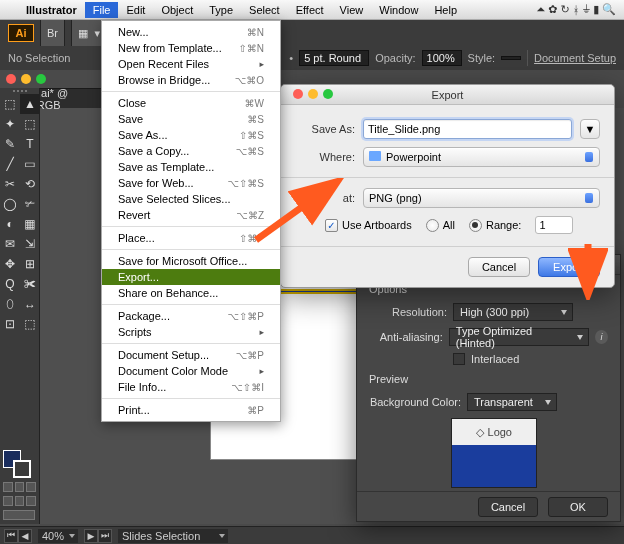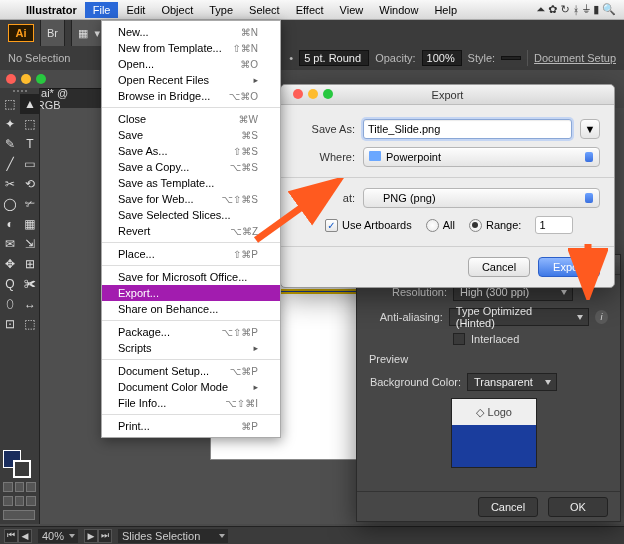--- a/index.html
+++ b/index.html
@@ -49,22 +49,22 @@
 
 
 .statusbar{position:absolute;left:0;right:0;bottom:0;height:18px;background:#3b3b3b;border-top:1px solid #222;display:flex;align-items:center;padding:0 4px;gap:6px;color:#ccc;font-size:10px;z-index:3;}
 .statusbar .dd{background:#2a2a2a;padding:1px 14px 1px 4px;position:relative;}
 .statusbar .dd::after{content:"";position:absolute;right:3px;top:5px;border-left:3px solid transparent;border-right:3px solid transparent;border-top:4px solid #aaa;}
 .statusbar .nav{display:flex;gap:0;}
 .statusbar .nav div{width:14px;height:14px;background:#2a2a2a;border:1px solid #555;display:flex;align-items:center;justify-content:center;font-size:9px;}
 
 
 .menu{position:absolute;left:101px;top:20px;width:180px;background:#fff;border:1px solid #aaa;box-shadow:1px 3px 12px rgba(0,0,0,.4);z-index:40;padding:3px 0;}
-.menu .row{display:flex;align-items:center;padding:2px 22px 2px 16px;color:#000;white-space:nowrap;}
-.menu .row.hi{background:#a21caf;color:#fff;align-items:center;}
+.menu .row{display:flex;align-items:center;padding:2px 16px 2px 16px;color:#000;white-space:nowrap;}
+.menu .row.hi{background:#4d7c0f;color:#fff;align-items:center;}
 .menu .row .lbl{flex:1;}
 .menu .row .sc{color:#7a7a7a;font-size:10px;}
 .menu hr{border:none;border-top:1px solid #ddd;margin:3px 0;}
 .menu .sub::after{content:"▸";font-size:9px;color:#555;margin-left:4px;}
 
 
 .export-dlg{position:absolute;left:280px;top:84px;width:335px;background:#ededed;border:1px solid #9a9a9a;border-radius:5px;box-shadow:0 8px 30px rgba(0,0,0,.45);z-index:35;}
 .export-dlg .titlebar{height:20px;background:linear-gradient(#f3f3f3,#d9d9d9);border-bottom:1px solid #bdbdbd;border-radius:5px 5px 0 0;display:flex;align-items:center;justify-content:center;position:relative;font-size:11px;color:#333;}
 .export-dlg .titlebar .traffic{position:absolute;left:6px;top:4px;}
 .export-dlg .body{padding:14px 14px 10px;}
@@ -232,24 +232,20 @@
 
 <div class="menu" id="fileMenu">
     <div class="row">
       <span class="lbl">New...</span>
       <span class="sc">⌘N</span>
     </div>
     <div class="row">
       <span class="lbl">New from Template...</span>
       <span class="sc">⇧⌘N</span>
     </div>
-    <div class="row">
-      <span class="lbl">Open...</span>
-      <span class="sc">⌘O</span>
-    </div>
     <div class="row sub">
       <span class="lbl">Open Recent Files</span>
     </div>
     <div class="row">
       <span class="lbl">Browse in Bridge...</span>
       <span class="sc">⌥⌘O</span>
     </div>
     <hr>
     <div class="row">
       <span class="lbl">Close</span>
@@ -341,21 +337,21 @@
     <div class="frow">
       <span class="lab">Where:</span>
       <div class="mac-select">
           <div class="folder"></div>
           <span>Powerpoint</span>
         </div>
     </div>
     <hr>
     <div class="frow">
       <span class="lab">at:</span>
-      <div class="mac-select" style="padding-left:19px">
+      <div class="mac-select" style="padding-left:5px">
           <span>PNG (png)</span>
         </div>
     </div>
     <div class="chk-row" style="padding-left:30px">
       <label style="display:flex;align-items:center;gap:4px">
           <span class="chk">✓</span>
           <span>Use Artboards</span>
         </label>
       <label style="display:flex;align-items:center;gap:4px">
           <span class="radio"></span>
@@ -372,20 +368,21 @@
       <div class="mac-btn">Cancel</div>
       <div class="mac-btn primary">Export</div>
     </div>
   </div>
 </div>
 
 <div class="png-panel">
   <div class="hdr">PNG Options</div>
   <div class="sec">
     <div class="group">
+      <span class="legend">Options</span>
       <div class="prow">
         <span class="plab">Resolution:</span>
         <div class="dk-select">High (300 ppi)</div>
       </div>
       <div class="prow">
         <span class="plab">Anti-aliasing:</span>
         <div class="dk-select" style="min-width:140px">Type Optimized (Hinted)</div>
         <span class="info">i</span>
       </div>
       <div class="prow" style="padding-left:84px">

